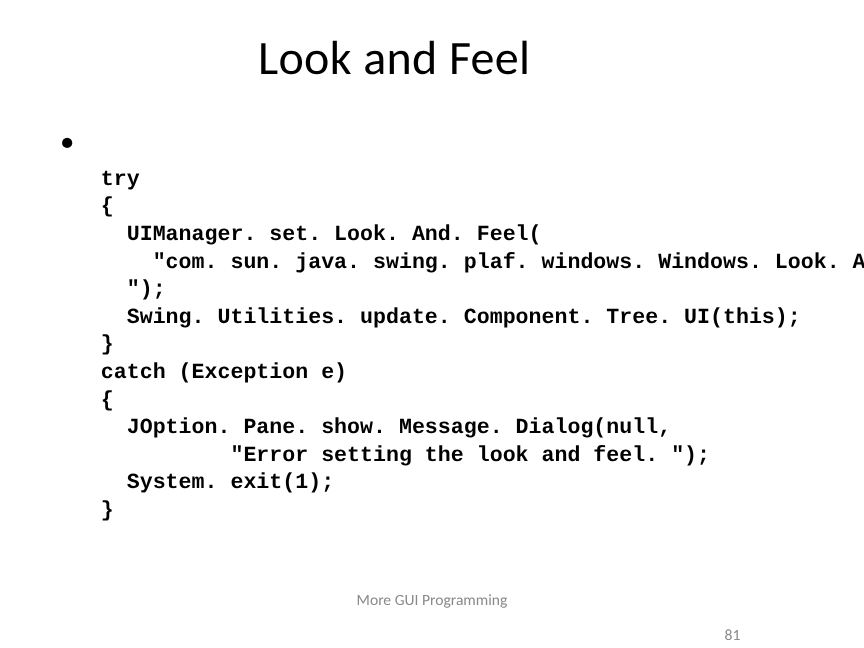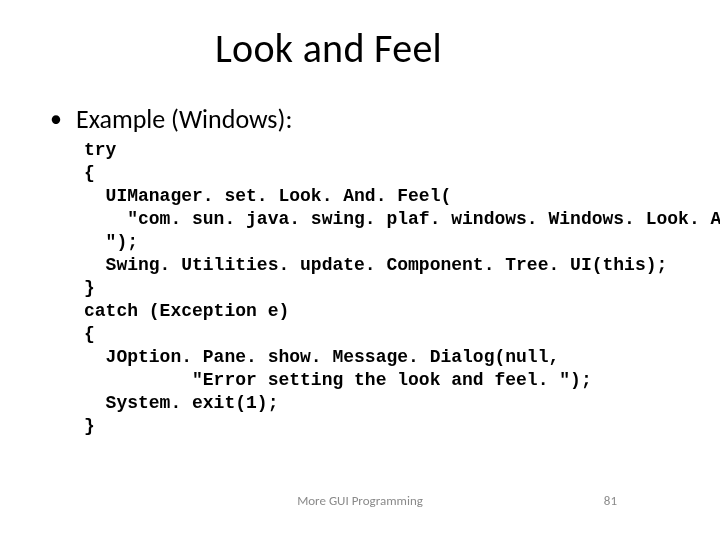--- a/index.html
+++ b/index.html
@@ -56,35 +56,34 @@
       bottom: 32px;
       left: 0;
       width: 720px;
       display: flex;
       justify-content: center;
       font-size: 13px;
       color: #8a8a8a;
     }
     .page-num {
       position: absolute;
-      bottom: 32px;
+      bottom: 3px;
       right: 40px;
       font-size: 13px;
       color: #8a8a8a;
     }
   </style>
 </head>
 <body>
 
 <div class="slide">
   <h1 class="title">Look and Feel</h1>
 
   <div class="bullet-row">
     <span class="bullet-dot">•</span>
-    <span class="bullet-text">Example (Windows):</span>
   </div>
 
   <div class="code-block">try
 {
   UIManager. set. Look. And. Feel(
     "com. sun. java. swing. plaf. windows. Windows. Look. And. Feel
   ");
   Swing. Utilities. update. Component. Tree. UI(this);
 }
 catch (Exception e)

